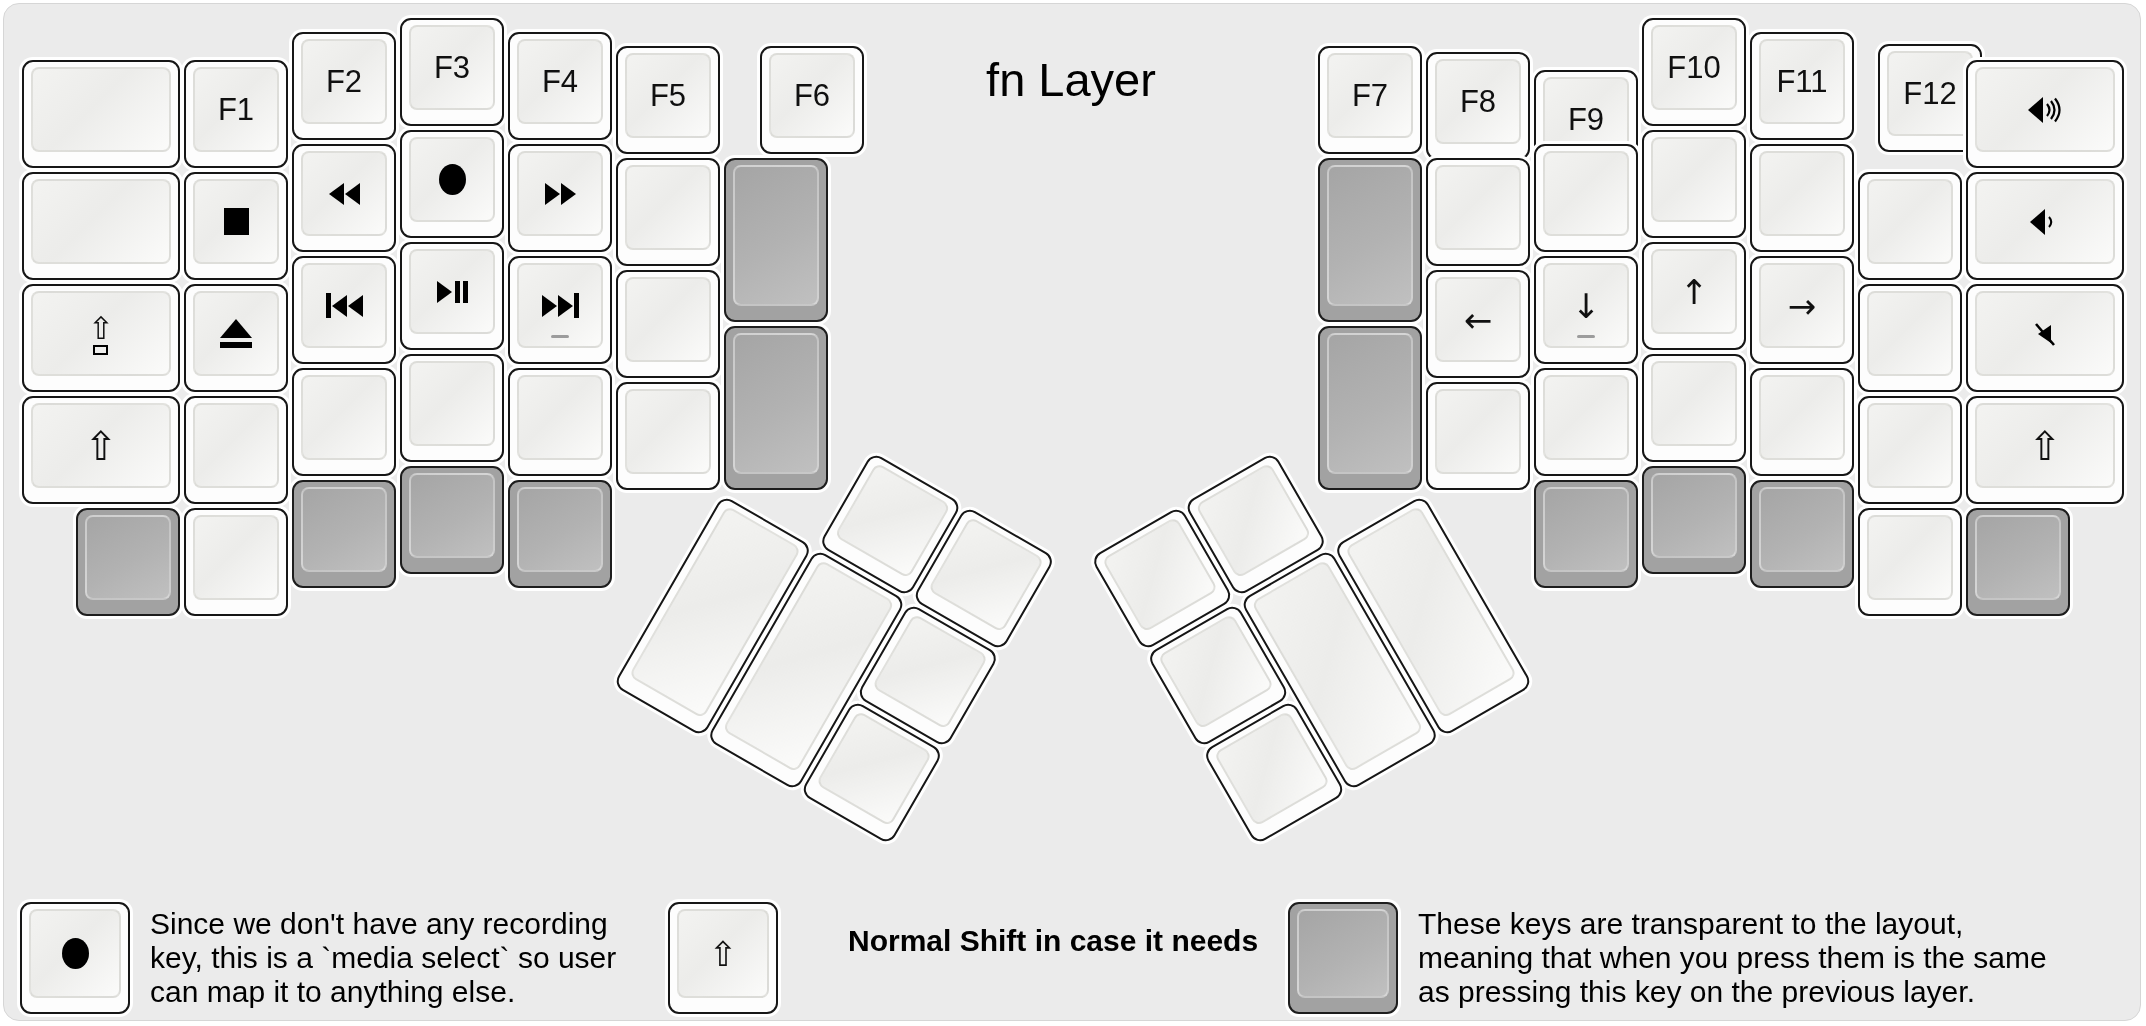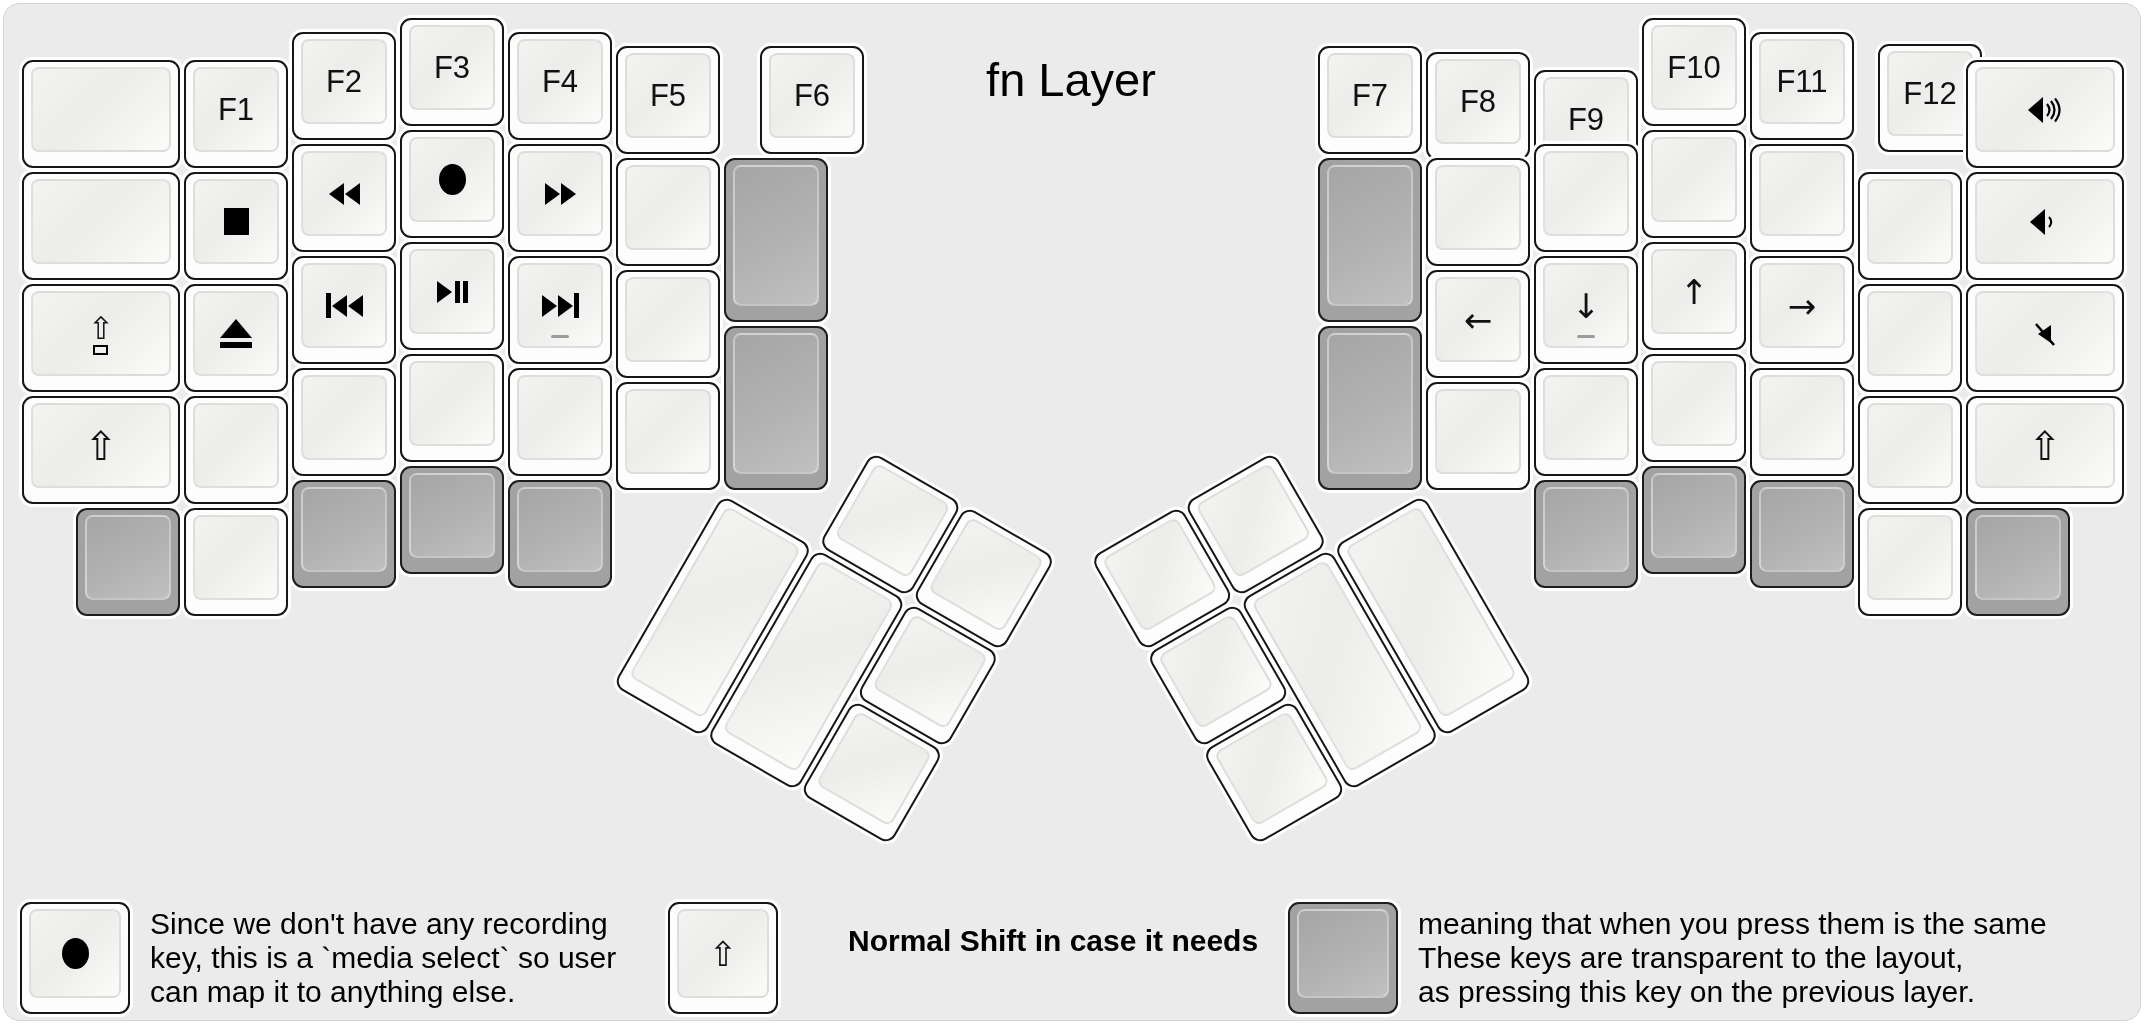--- a/index.html
+++ b/index.html
@@ -435,16 +435,16 @@
     </div>
   </div>
 <div class="legend-text" style="left:848px;top:924px;font-weight:bold;">
   <div>Normal Shift in case it needs</div>
 </div>
 
 <div class="key gray" style="left:1288px;top:902px;width:110px;height:112px;">
     <div class="cap"></div>
   </div>
 <div class="legend-text" style="left:1418px;top:907px;">
+  <div>These keys are transparent to the layout,</div>
   <div>meaning that when you press them is the same</div>
-  <div>These keys are transparent to the layout,</div>
   <div>as pressing this key on the previous layer.</div>
 </div>
 
 </body></html>

